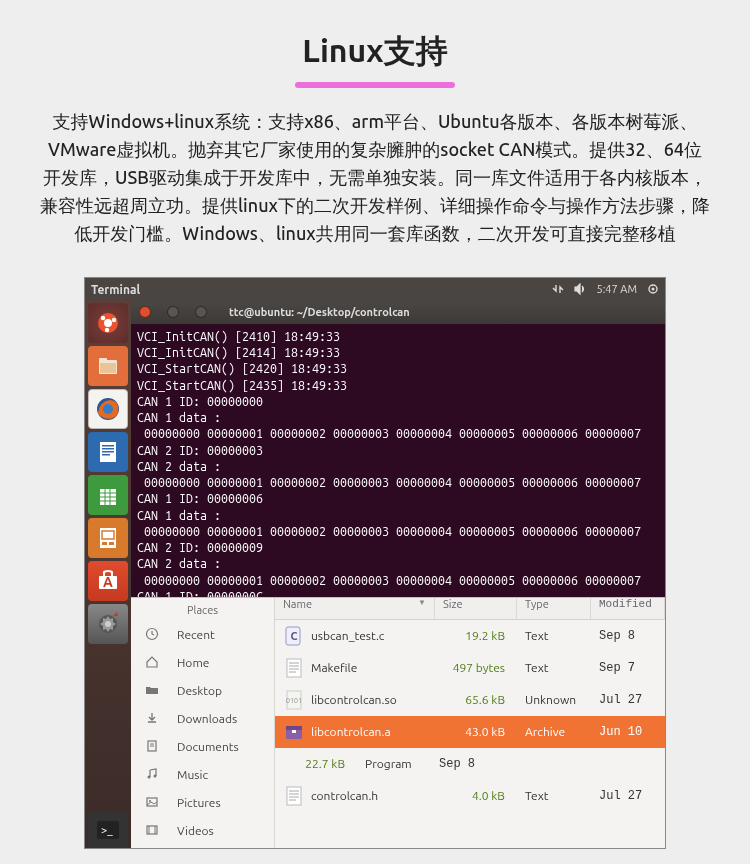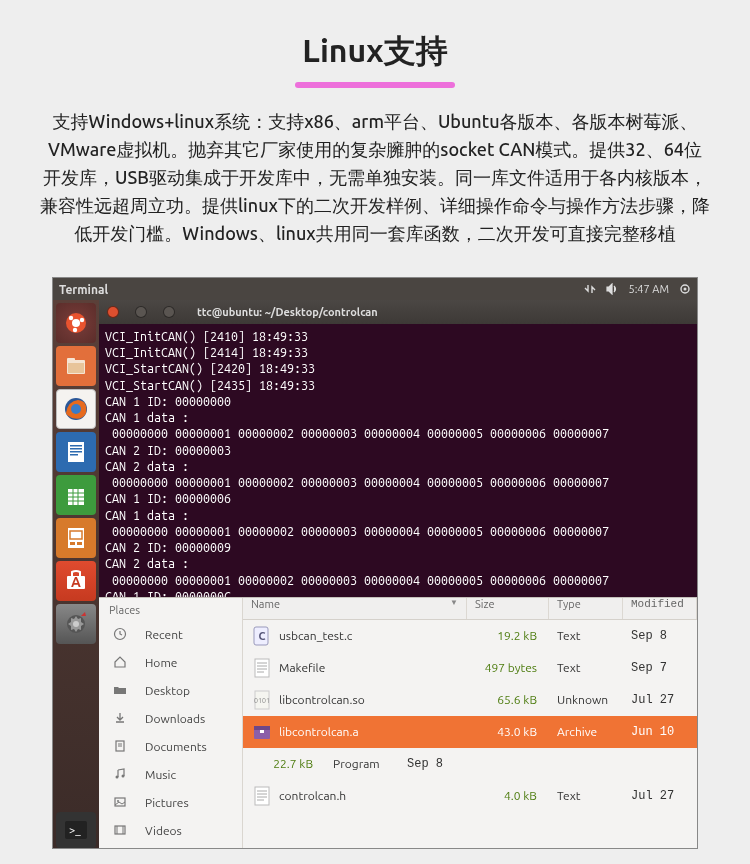--- a/index.html
+++ b/index.html
@@ -5,21 +5,21 @@
 * { margin: 0; padding: 0; box-sizing: border-box; font-family: "Ubuntu", sans-serif; }
 body { width: 750px; background: #eee; }
 
 
 .header-section { background: #eee; padding: 30px 40px 30px; }
 .title { font-size: 32px; font-weight: bold; text-align: center; color: #222; }
 .title-underline { width: 160px; height: 6px; background: #ed6fdb; margin: 8px auto 20px; border-radius: 3px; }
 .description { font-size: 18px; line-height: 1.55; color: #222; text-align: center; font-weight: 500; }
 
 
-.screenshot { width: 646px; margin: 0 auto 30px; border: 1px solid #888; background: #fff; font-family: "Ubuntu", sans-serif; font-size: 12px; }
+.screenshot { width: 582px; margin: 0 auto 30px; border: 1px solid #888; background: #fff; font-family: "Ubuntu", sans-serif; font-size: 12px; }
 
 
 .menubar { background: #4a4541; color: #ddd; height: 22px; display: flex; align-items: center; padding: 0 6px; font-weight: bold; font-size: 12px; }
 .menubar .spacer { flex: 1; }
 .menubar .status { display: flex; gap: 10px; align-items: center; font-weight: normal; }
 .menubar .status svg { display: block; }
 .menubar .time { font-size: 11px; }
 
 
 .main-row { display: flex; height: 548px; background: #f2f1f0; }
@@ -44,21 +44,21 @@
 .terminal-titlebar { height: 24px; background: linear-gradient(#4b4744, #3d3936); display: flex; align-items: center; padding: 0 8px; gap: 16px; color: #ddd; font-size: 11px; font-weight: bold; }
 .win-btn { width: 12px; height: 12px; border-radius: 50%; border: 1px solid rgba(0,0,0,0.5); }
 .win-close { background: #de4f2f; }
 .win-min { background: #5a5551; }
 .win-max { background: #5a5551; }
 .terminal-body { background: #2d0922; color: #fff; font-family: "Ubuntu Mono", monospace; font-size: 12.5px; line-height: 1.3; padding: 4px 6px; white-space: pre; overflow: hidden; height: 280px; }
 
 
 .fm { flex: 1; display: flex; background: #f4f3f2; border-top: 1px solid #c5c1bb; }
 .fm-sidebar { width: 144px; background: #f4f3f2; border-right: 1px solid #dad6d0; padding: 4px 0; }
-.fm-side-title { font-size: 11px; color: #666; padding: 2px 10px 4px; }
+.fm-side-title { font-size: 11px; color: #666; padding: 2px 10px 4px; text-align: center; }
 .fm-side-item { display: flex; align-items: center; gap: 14px; padding: 3px 10px; font-size: 12px; color: #444; }
 .fm-side-item svg { flex-shrink: 0; }
 
 .fm-list { flex: 1; display: flex; flex-direction: column; }
 .fm-header { display: flex; background: #f0efee; border-bottom: 1px solid #d5d1cb; font-size: 11px; color: #666; height: 22px; align-items: center; }
 .fm-header .col { padding: 0 8px; border-right: 1px solid #dcd8d2; height: 100%; display: flex; align-items: flex-start; }
 .col-name { flex: 1; }
 .col-size { width: 82px; justify-content: flex-start; }
 .col-type { width: 74px; }
 .col-mod { width: 74px; border-right: none; font-family: Liberation Mono, monospace; }

